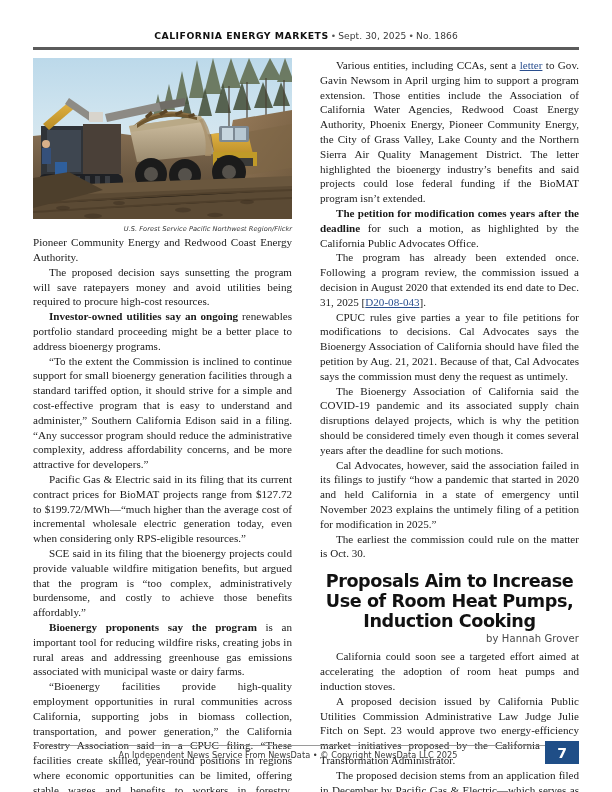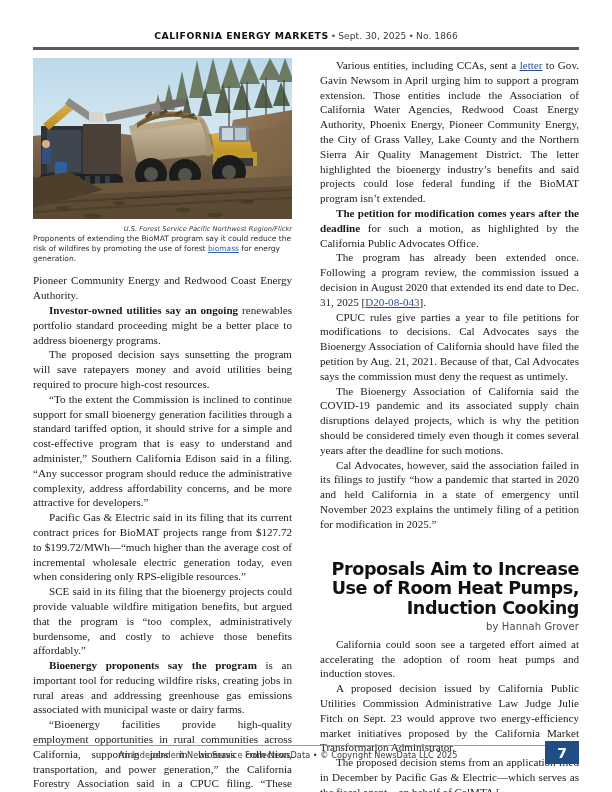--- a/index.html
+++ b/index.html
@@ -122,24 +122,24 @@
   .caption a.ref { color: #3163b0; }
 
   
   .headline {
     font-family: "DejaVu Sans", sans-serif;
     font-weight: bold;
     font-size: 17.6px;
     line-height: 1.125;
     color: #111;
     letter-spacing: -0.025em;
-    margin-top: 28px;
+    margin-top: 11px;
     margin-bottom: 0;
     text-indent: 0;
-    text-align: right;
+    text-align: center;
   }
   .byline {
     font-family: "DejaVu Sans", sans-serif;
     font-size: 10px;
     color: #4a4a4a;
     text-align: right;
     margin-top: 2px;
     margin-bottom: 5px;
     text-indent: 0;
     letter-spacing: 0.01em;
@@ -325,44 +325,44 @@
           <ellipse cx="150" cy="152" rx="8" ry="2.4"></ellipse>
           <ellipse cx="214" cy="144" rx="7" ry="2.2"></ellipse>
           <ellipse cx="60" cy="158" rx="9" ry="2.4"></ellipse>
           <ellipse cx="182" cy="157" rx="8" ry="2.2"></ellipse>
         </g>
 
         <path d="M0 120 L36 114 L70 132 L0 150 Z" fill="#4d3f2c"></path>
       </svg>
 
       <div class="credit">U.S. Forest Service Pacific Northwest Region/Flickr</div>
-      <div class="caption"><span>Proponents of extending the BioMAT program say it could reduce the risk of wildfires by promoting the use of forest </span><a class="ref" href="#">biomass</a><span> for energy generation.</span></div>
     </div>
 
     <div>
         <p class="noindent"><span>Pioneer Community Energy and Redwood Coast Energy Authority.</span></p>
+        <p><span>The proposed decision says sunsetting the program will save ratepayers money and avoid utilities being required to procure high-cost resources.</span></p>
         <p><b>Investor-owned utilities say an ongoing</b><span> renewables portfolio standard proceeding might be a better place to address bioenergy programs.</span></p>
-        <p><span>The proposed decision says sunsetting the program will save ratepayers money and avoid utilities being required to procure high-cost resources.</span></p>
         <p><span>“To the extent the Commission is inclined to continue support for small bioenergy generation facilities through a standard tariffed option, it should strive for a simple and cost-effective program that is easy to understand and administer,” Southern California Edison said in a filing. “Any successor program should reduce the administrative complexity, address affordability concerns, and be more attractive for developers.”</span></p>
         <p><span>Pacific Gas &amp; Electric said in its filing that its current contract prices for BioMAT projects range from $127.72 to $199.72/MWh—“much higher than the average cost of incremental wholesale electric generation today, even when considering only RPS-eligible resources.”</span></p>
         <p><span>SCE said in its filing that the bioenergy projects could provide valuable wildfire mitigation benefits, but argued that the program is “too complex, administratively burdensome, and costly to achieve those benefits affordably.”</span></p>
         <p><b>Bioenergy proponents say the program</b><span> is an important tool for reducing wildfire risks, creating jobs in rural areas and addressing greenhouse gas emissions associated with municipal waste or dairy farms.</span></p>
         <p><span>“Bioenergy facilities provide high-quality employment opportunities in rural communities across California, supporting jobs in biomass collection, transportation, and power generation,” the California Forestry Association said in a CPUC filing. “These facilities create skilled, year-round positions in regions where economic opportunities can be limited, offering stable wages and benefits to workers in forestry, engineering, and plant operations.”</span></p>
       </div>
 
   </div>
 
   <div class="col col-right">
     <div>
         <p><span>Various entities, including CCAs, sent a </span><a class="ref" href="#">letter</a><span> to Gov. Gavin Newsom in April urging him to support a program extension. Those entities include the Association of California Water Agencies, Redwood Coast Energy Authority, Phoenix Energy, Pioneer Community Energy, the City of Grass Valley, Lake County and the Northern Sierra Air Quality Management District. The letter highlighted the bioenergy industry’s benefits and said projects could lose federal funding if the BioMAT program isn’t extended.</span></p>
         <p><b>The petition for modification comes years after the deadline</b><span> for such a motion, as highlighted by the California Public Advocates Office.</span></p>
         <p><span>The program has already been extended once. Following a program review, the commission issued a decision in August 2020 that extended its end date to Dec. 31, 2025 [</span><a class="ref" href="#">D20-08-043</a><span>].</span></p>
         <p><span>CPUC rules give parties a year to file petitions for modifications to decisions. Cal Advocates says the Bioenergy Association of California should have filed the petition by Aug. 21, 2021. Because of that, Cal Advocates says the commission must deny the request as untimely.</span></p>
         <p><span>The Bioenergy Association of California said the COVID-19 pandemic and its associated supply chain disruptions delayed projects, which is why the petition should be considered timely even though it comes several years after the deadline for such motions.</span></p>
         <p><span>Cal Advocates, however, said the association failed in its filings to justify “how a pandemic that started in 2020 and held California in a state of emergency until November 2023 explains the untimely filing of a petition for modification in 2025.”</span></p>
+        <p><span>The earliest the commission could rule on the matter is Oct. 30.</span></p>
         <div class="headline">Proposals Aim to Increase Use of Room Heat Pumps, Induction Cooking</div>
         <div class="byline">by Hannah Grover</div>
         <p><span>California could soon see a targeted effort aimed at accelerating the adoption of room heat pumps and induction stoves.</span></p>
         <p><span>A proposed decision issued by California Public Utilities Commission Administrative Law Judge Julie Fitch on Sept. 23 would approve two energy-efficiency market initiatives proposed by the California Market Transformation Administrator.</span></p>
         <p><span>The proposed decision stems from an application filed in December by Pacific Gas &amp; Electric—which serves as the fiscal agent—on behalf of CalMTA [</span></p>
       </div>
   </div>
 
   <div class="footer-rule"></div>
   <div class="footer-text">An Independent News Service From NewsData • © Copyright NewsData LLC 2025</div>

